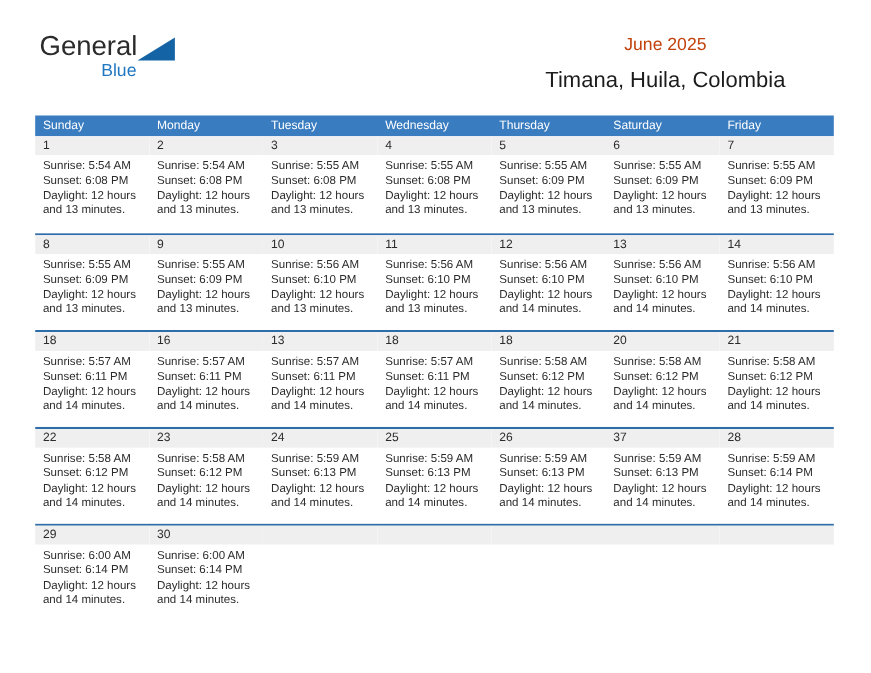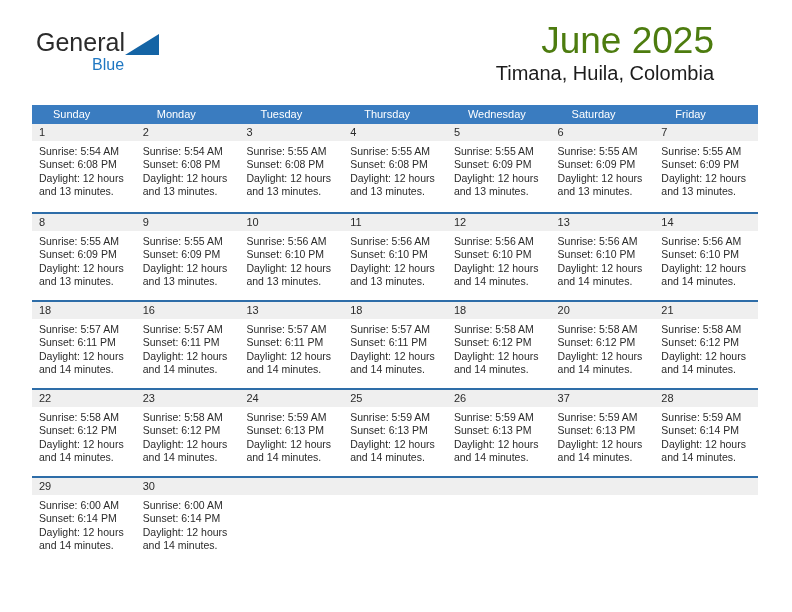--- a/index.html
+++ b/index.html
@@ -65,25 +65,26 @@
     border-bottom: 21px solid #1464a5;
   }
 
   .title-block {
     position: absolute;
     right: 0;
     top: -4px;
     text-align: right;
   }
   .cal-title {
-    font-size: 37px;
-    color: #4d7c0f;
+    font-size: 16px;
+    color: #c2410c;
     line-height: 34px;
     font-weight: normal;
     white-space: nowrap;
+    text-align: center;
   }
   .cal-subtitle {
     margin-top: 5px;
     font-size: 20px;
     color: #1c1c1c;
     line-height: 20px;
     white-space: nowrap;
   }
 
   
@@ -96,21 +97,21 @@
   .weekday-row {
     display: flex;
     background: #3a7cc0;
     height: 19px;
   }
   .weekday {
     flex: 1 1 0;
     color: #ffffff;
     font-size: 11px;
     line-height: 19px;
-    padding-left: 21px;
+    padding-left: 7px;
     box-sizing: border-box;
     white-space: nowrap;
   }
 
   .week {
     display: flex;
     border-top: 2px solid #2e6da8;
     height: 88px;
     box-sizing: border-box;
   }
@@ -163,22 +164,22 @@
       <div class="cal-subtitle">Timana, Huila, Colombia</div>
     </div>
 
   </div>
 
   <div class="calendar">
     <div class="weekday-row" id="weekday-row">
         <div class="weekday">Sunday</div>
         <div class="weekday">Monday</div>
         <div class="weekday">Tuesday</div>
+        <div class="weekday">Wednesday</div>
         <div class="weekday">Thursday</div>
-        <div class="weekday">Wednesday</div>
         <div class="weekday">Saturday</div>
         <div class="weekday">Friday</div>
       </div>
     <div id="weeks-container">
         <div class="week first">
           <div class="daycell">
             <div class="daynum-band">1</div>
             <div class="cell-lines">
               <div class="cell-line">Sunrise: 5:54 AM</div>
               <div class="cell-line">Sunset: 6:08 PM</div>

